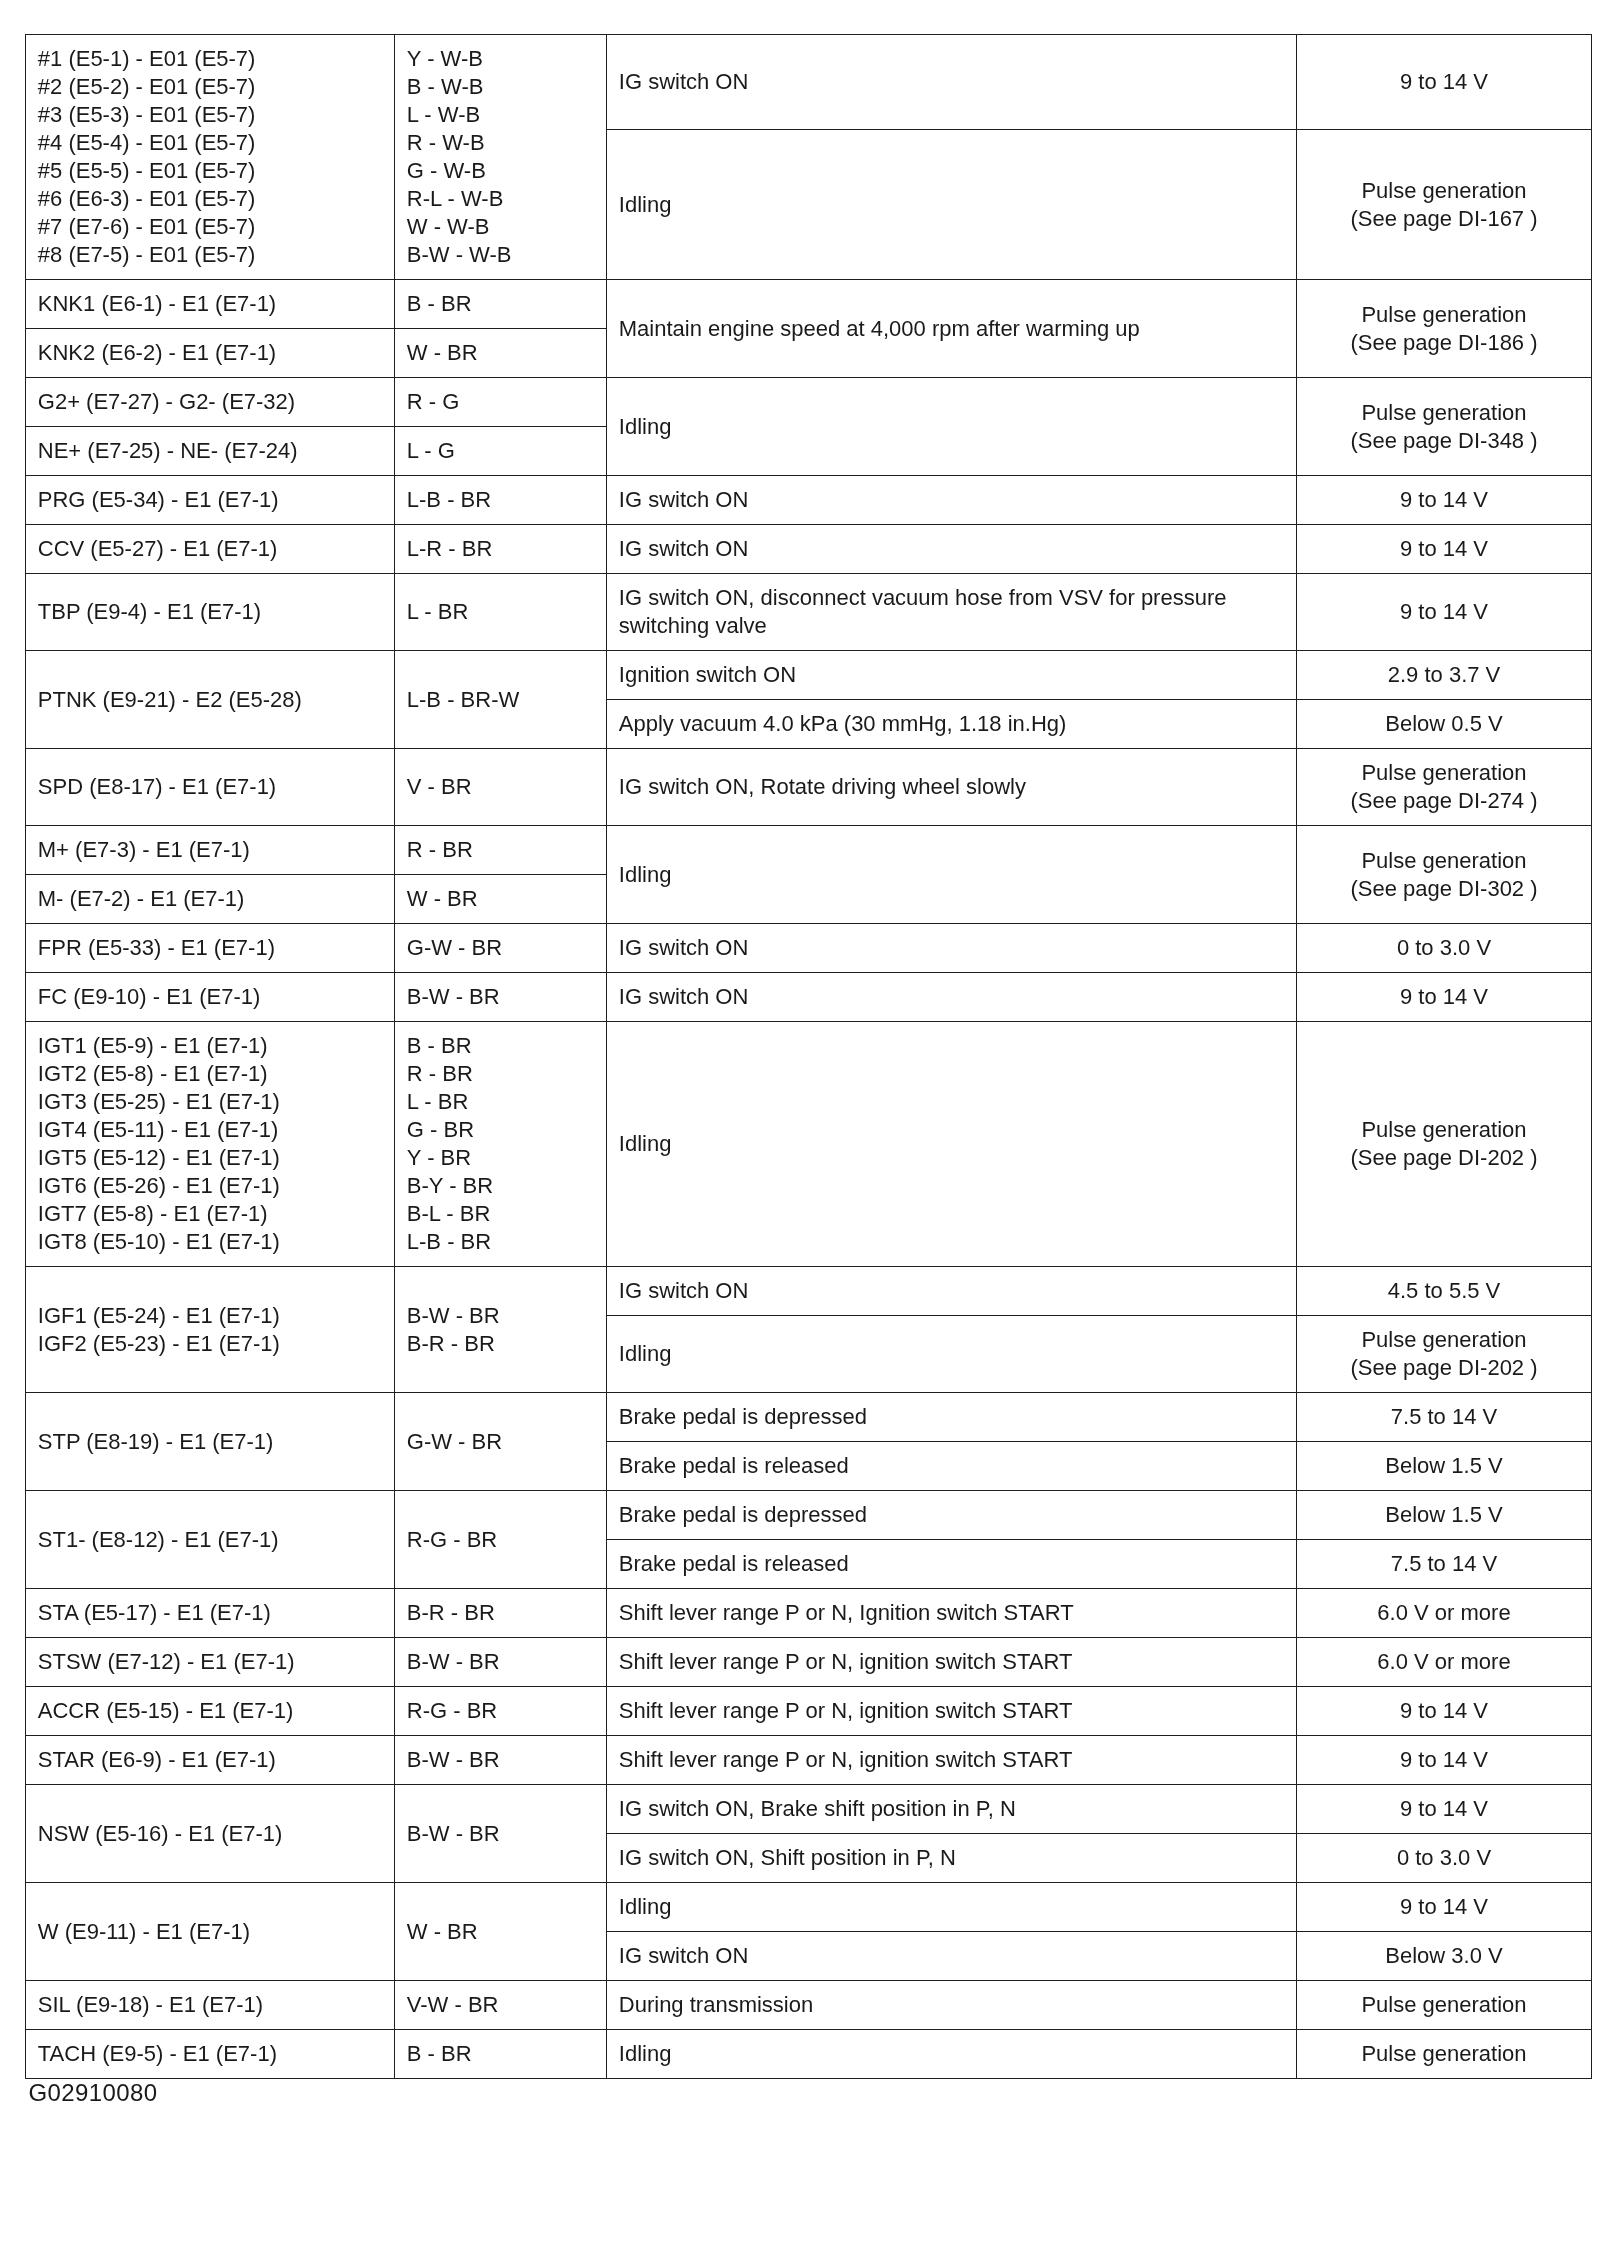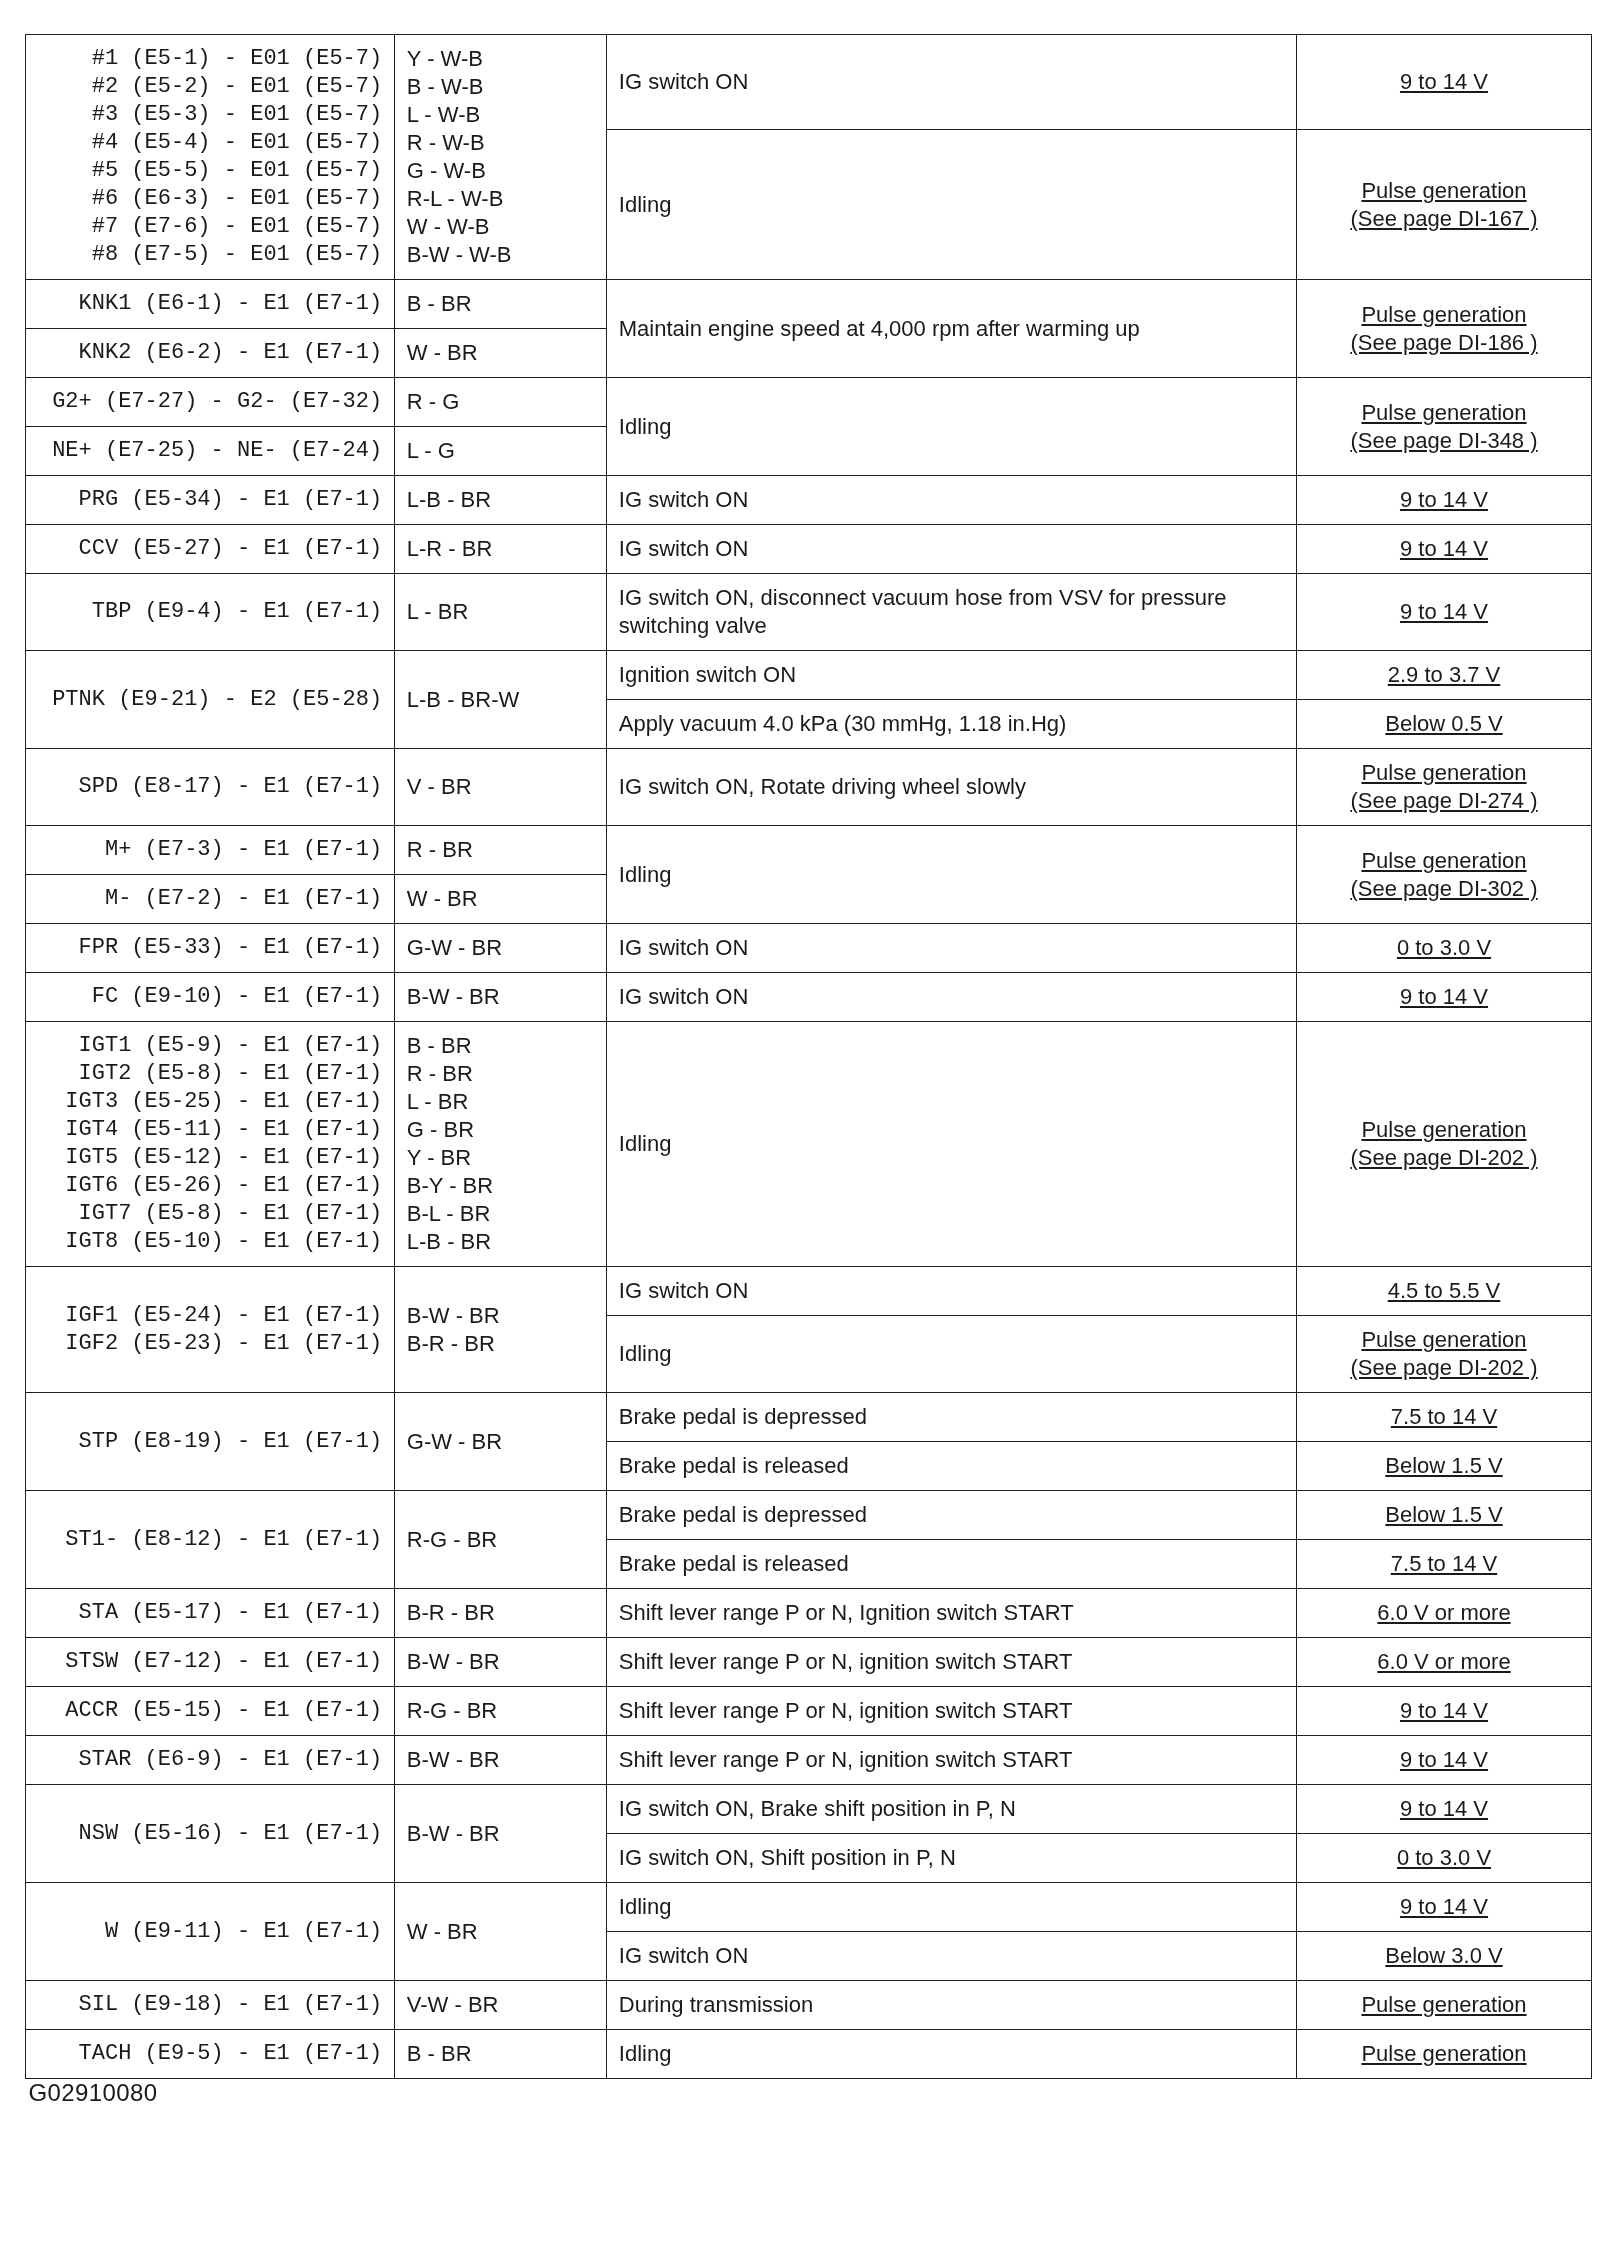--- a/index.html
+++ b/index.html
@@ -30,24 +30,24 @@
     line-height: 28px;
     padding: 10px 11.8px;
     vertical-align: middle;
     overflow: hidden;
     word-wrap: break-word;
   }
   col.c1 { width: 369px; }
   col.c2 { width: 212px; }
   col.c3 { width: 690px; }
   col.c4 { width: 295px; }
-  td.col-terminal { text-align: right; padding-left: 15px; font-family: Liberation Mono, monospace; }
+  td.col-terminal { text-align: left; padding-left: 15px; }
   td.col-color { text-align: left; padding-left: 5px; padding-right: 5px; }
   td.col-condition { text-align: left; margin-left: 14px; }
-  td.col-value { text-align: center; padding-left: 6.7px; padding-right: 6.7px; text-decoration: underline; }
+  td.col-value { text-align: center; padding-left: 6.7px; padding-right: 6.7px; }
   .line { min-height: 28px; }
   .figure-id {
     font-size: 24px;
     padding-left: 3.4px;
     letter-spacing: 0.4px;
   }
 </style>
 </head>
 <body>
 

